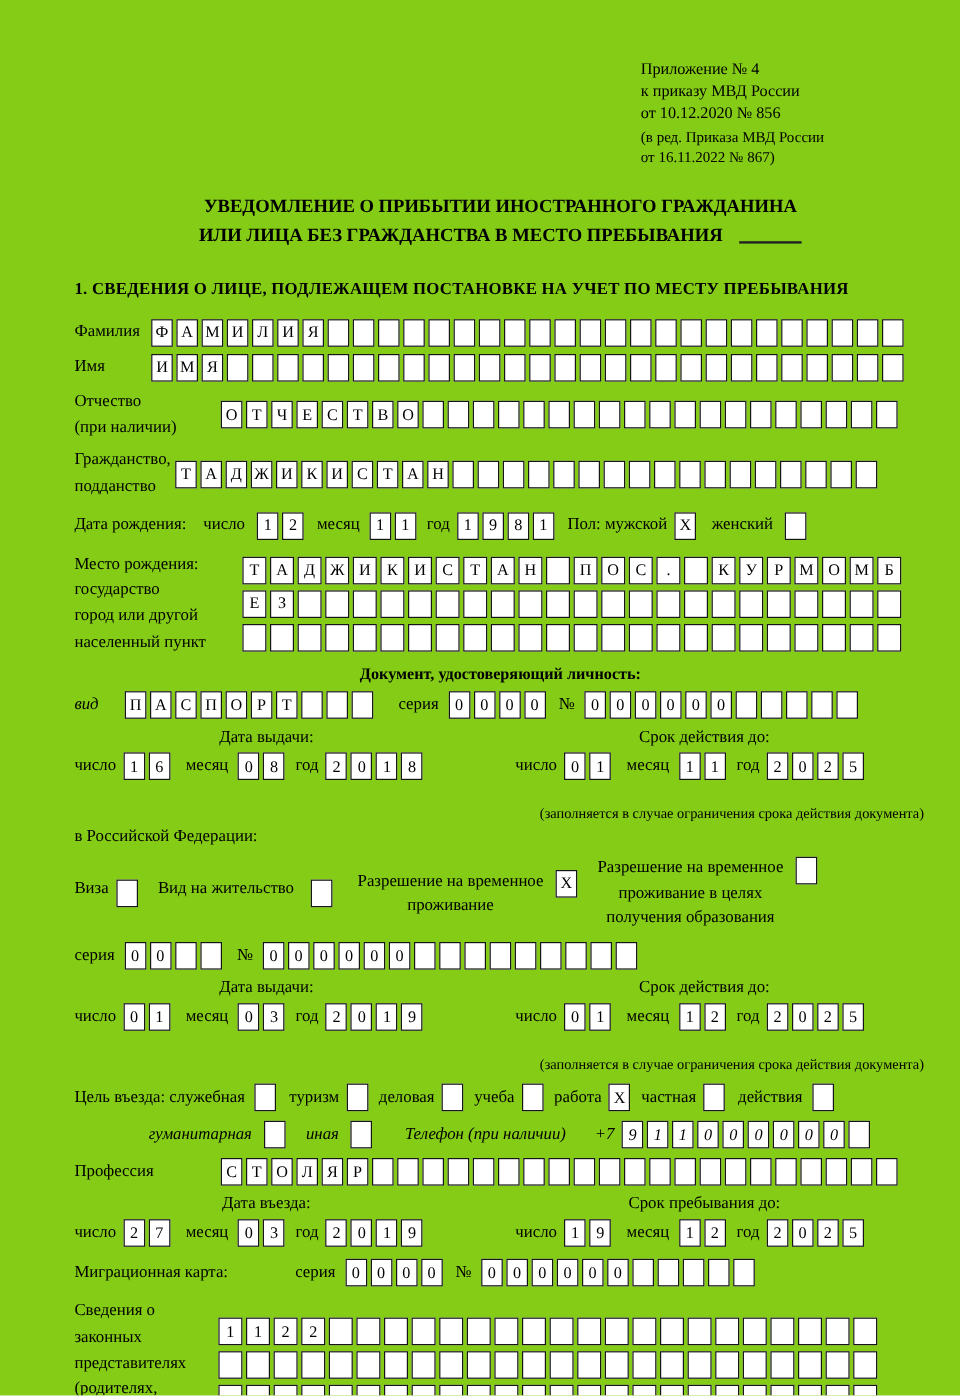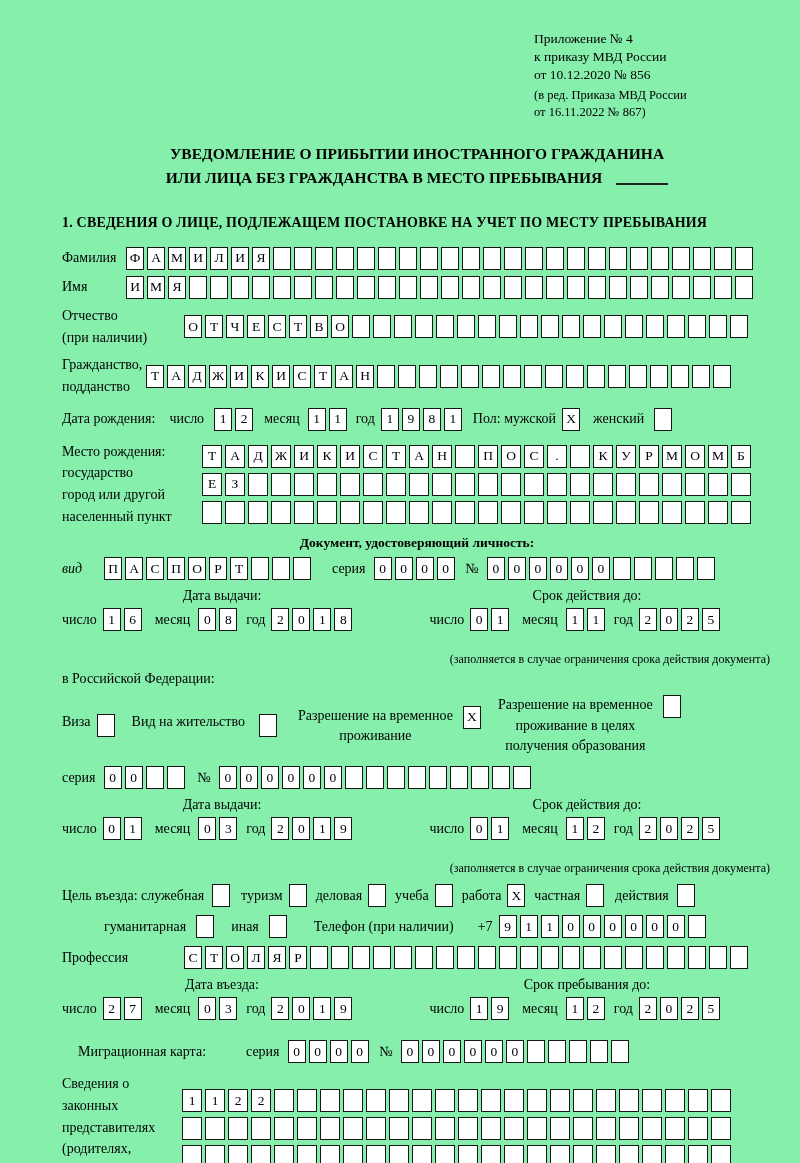--- a/index.html
+++ b/index.html
@@ -1,24 +1,24 @@
 <!DOCTYPE html>
 <html><head>
 <meta charset="utf-8">
 <style>
   html,body{margin:0;padding:0;background:#f5f5f5;}
   .page{
     position:relative;
     width:800px;height:1163px;
     margin:0 auto;
-    background:#86efac;
+    background:#84cc16;
     font-family:"Liberation Serif","DejaVu Serif",serif;
     color:#000;
     box-sizing:border-box;
-    padding:30px 28px 0 62px;
+    padding:49px 28px 0 62px;
     overflow:hidden;
   }
   
   .hdr{margin-left:auto;width:238px;font-size:13.5px;line-height:1.32;}
   .hdr-sub{font-size:12.5px;line-height:1.32;margin-top:4px;}
   .forma{font-weight:bold;font-size:14.5px;text-align:right;margin:16px 6px 0 0;letter-spacing:.5px;}
   
   .title{text-align:center;font-weight:bold;font-size:15.5px;line-height:1.5;margin-top:22px;}
   .t-underline{display:inline-block;width:52px;border-bottom:2px solid #222;margin-left:14px;transform:translateY(2px);}
   .sec-heading{font-weight:bold;font-size:14px;margin-top:26px;letter-spacing:.2px;}
@@ -559,21 +559,21 @@
     <span class="lb gap6">частная</span>
     <span class="cells gap6">
         <span class="cell"></span>
       </span>
     <span class="lb gap8">действия</span>
     <span class="cells gap8">
         <span class="cell"></span>
       </span>
   </div>
 
-  <div class="frow" style="margin-top:8px;margin-left:42px;">
+  <div class="frow" style="margin-top:8px;margin-left:62px;font-style:italic;">
     <span class="lb">гуманитарная</span>
     <span class="cells gap10">
         <span class="cell"></span>
       </span>
     <span class="lb gap14">иная</span>
     <span class="cells gap10">
         <span class="cell"></span>
       </span>
     <span class="lb gap24">Телефон (при наличии)</span>
     <span class="lb gap24">+7</span>
@@ -662,21 +662,21 @@
       <span class="lb gap6">год</span>
       <span class="cells gap6">
           <span class="cell">2</span>
           <span class="cell">0</span>
           <span class="cell">2</span>
           <span class="cell">5</span>
         </span>
     </span>
   </div>
 
-  <div class="frow" style="margin-top:20px;text-align:center;">
+  <div class="frow" style="margin-top:10px;">
     <span class="lb" style="width:160px;">Миграционная карта:</span>
     <span class="lb gap24">серия</span>
     <span class="cells gap8">
         <span class="cell">0</span>
         <span class="cell">0</span>
         <span class="cell">0</span>
         <span class="cell">0</span>
       </span>
     <span class="lb gap8">№</span>
     <span class="cells gap8">

